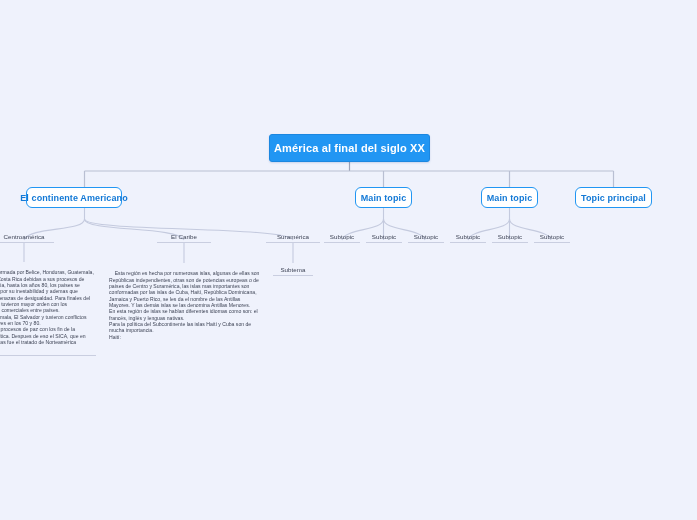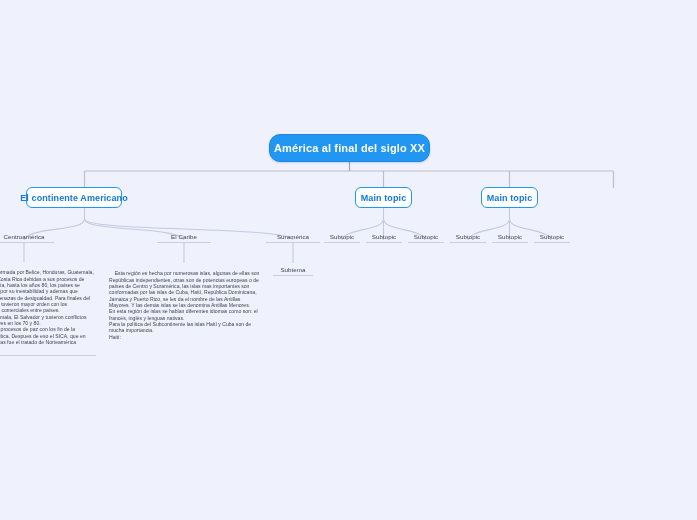--- a/index.html
+++ b/index.html
@@ -28,21 +28,21 @@
     pointer-events: none;
   }
   .node {
     position: absolute;
     box-sizing: border-box;
   }
   
   .root-node {
     background: #2196f3;
     border: 1px solid #1b87e0;
-    border-radius: 11px;
+    border-radius: 3px;
     color: #ffffff;
     font-size: 11px;
     font-weight: bold;
     letter-spacing: 0.15px;
     display: flex;
     align-items: center;
     justify-content: center;
     white-space: nowrap;
     padding: 0 14px;
     height: 28px;
@@ -139,20 +139,23 @@
   </div>
 
   <div class="node main-node" style="left:355px; top:187px; width:57px;">
     <span>Main topic</span>
   </div>
 
   <div class="node main-node" style="left:481px; top:187px; width:57px;">
     <span>Main topic</span>
   </div>
 
+  <div class="node main-node" style="left:575px; top:187px; width:77px;">
+    <span>Topic principal</span>
+  </div>
 
   <div class="node sub-node" style="left:-6px; top:232px; width:60px;">
     <span>Centroamérica</span>
   </div>
 
   <div class="node sub-node" style="left:157px; top:232px; width:54px;">
     <span>El Caribe</span>
   </div>
 
   <div class="node sub-node" style="left:266px; top:232px; width:54px;">

